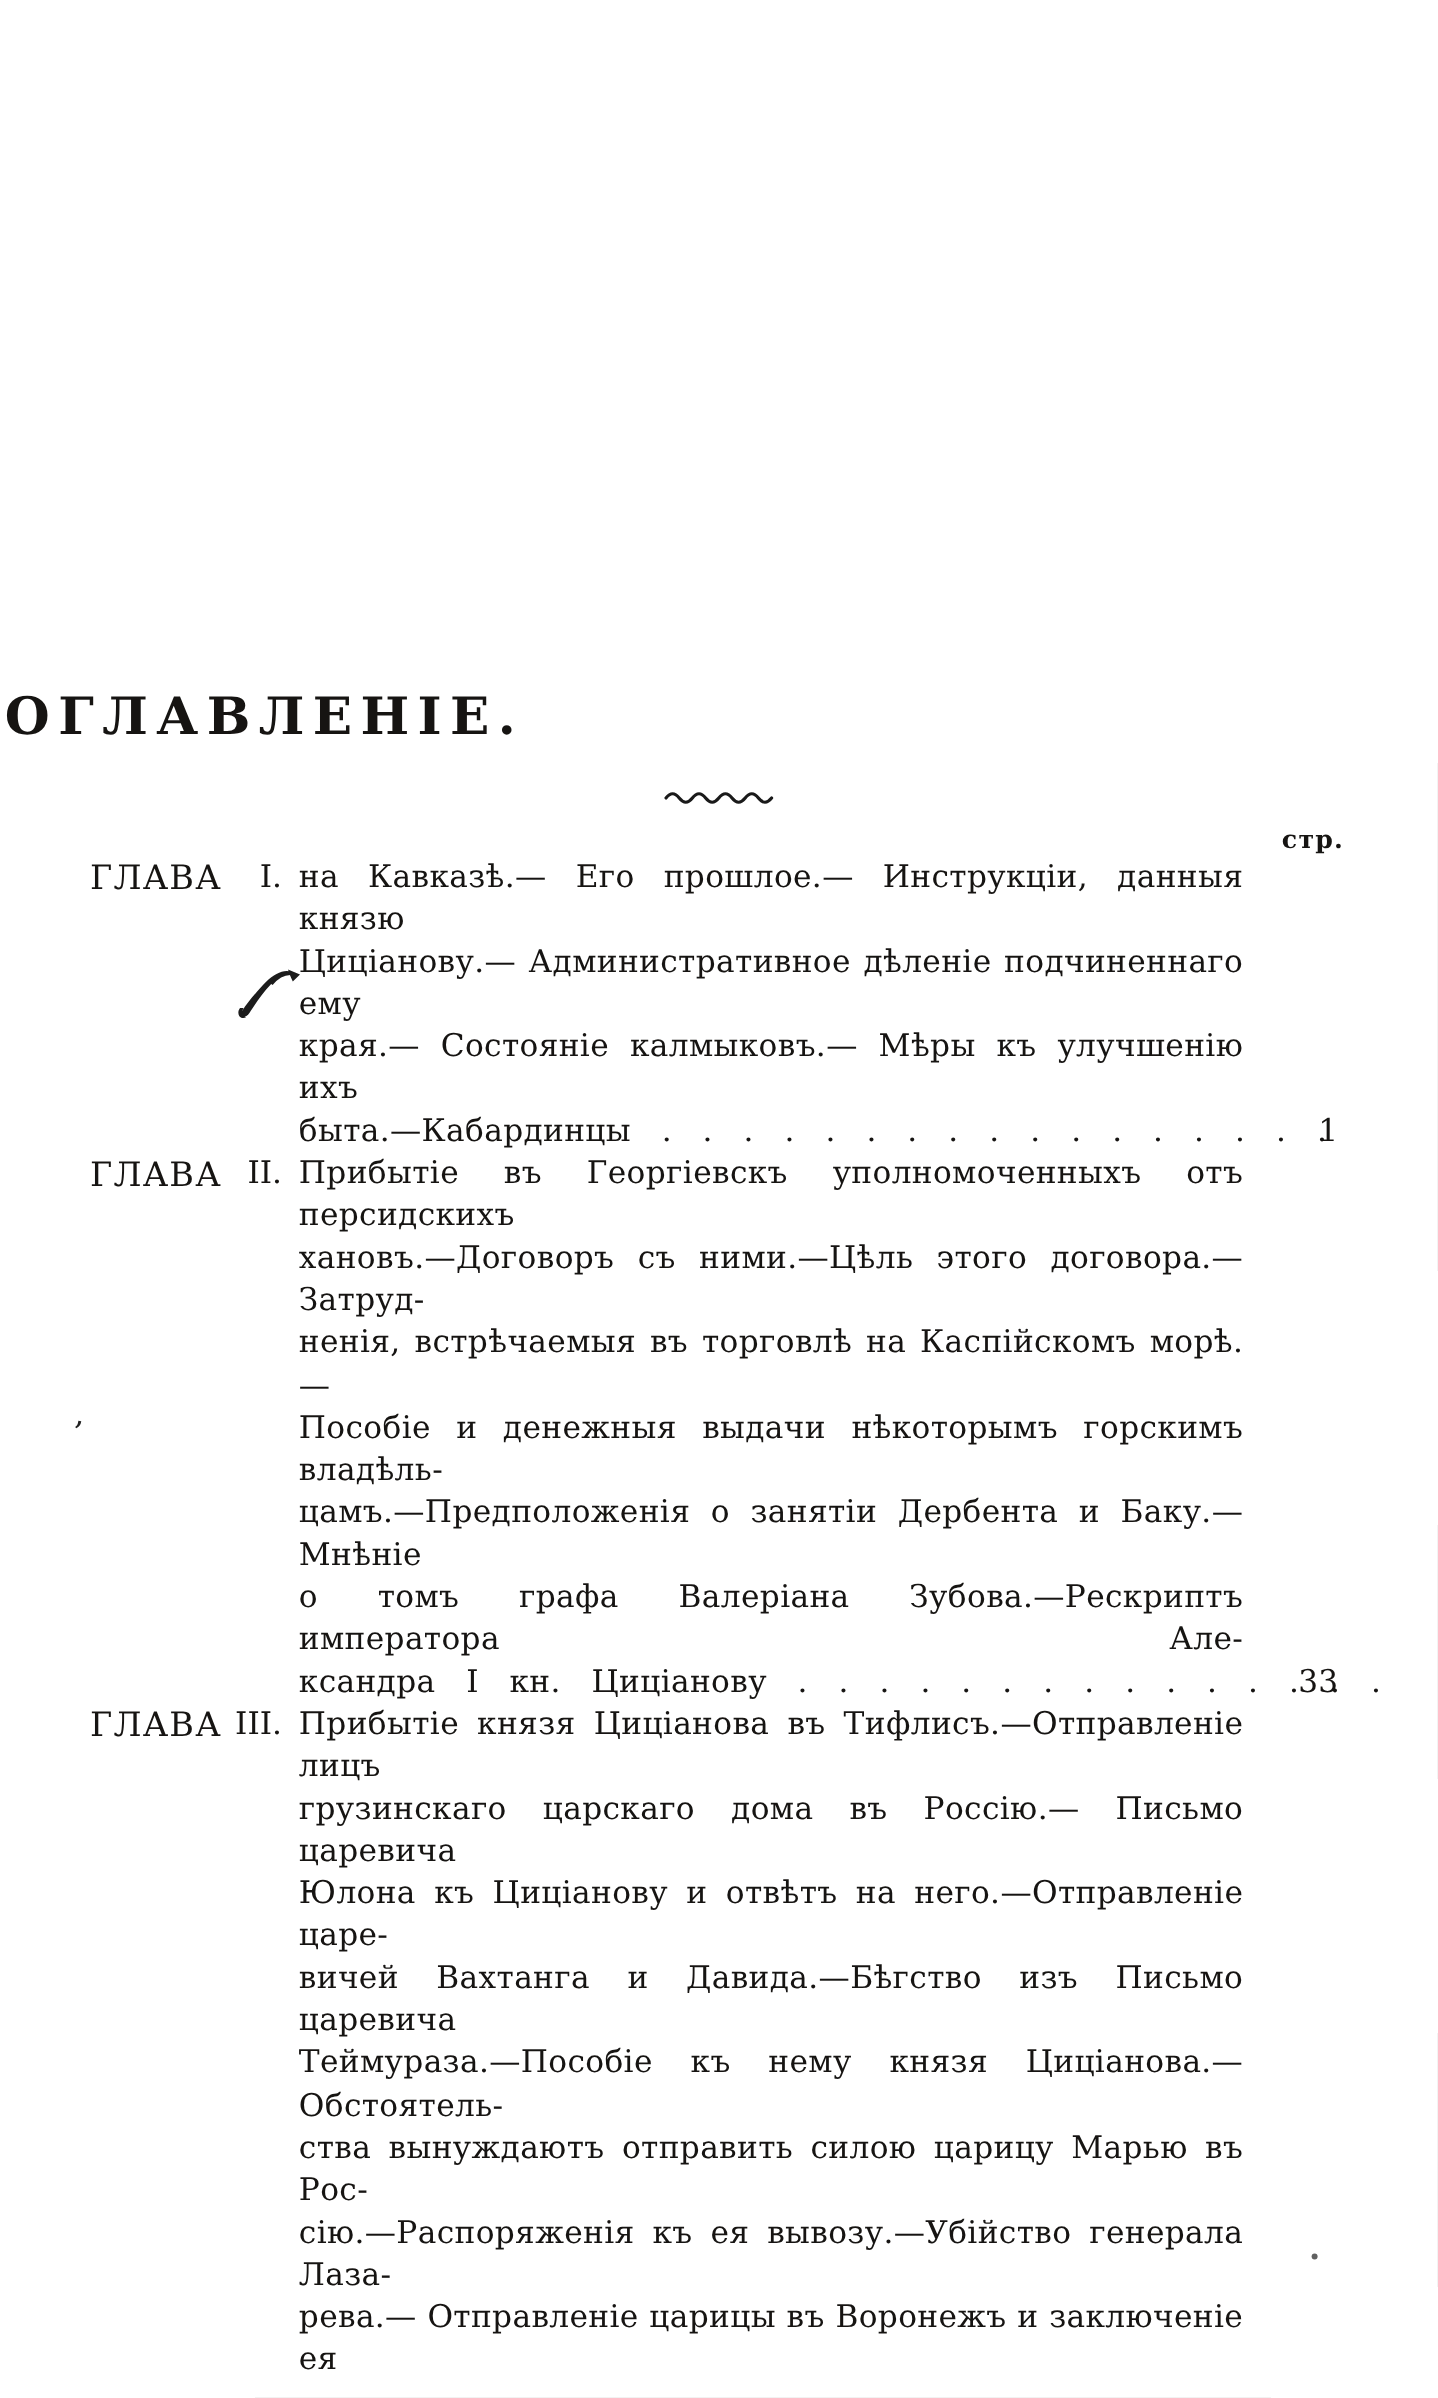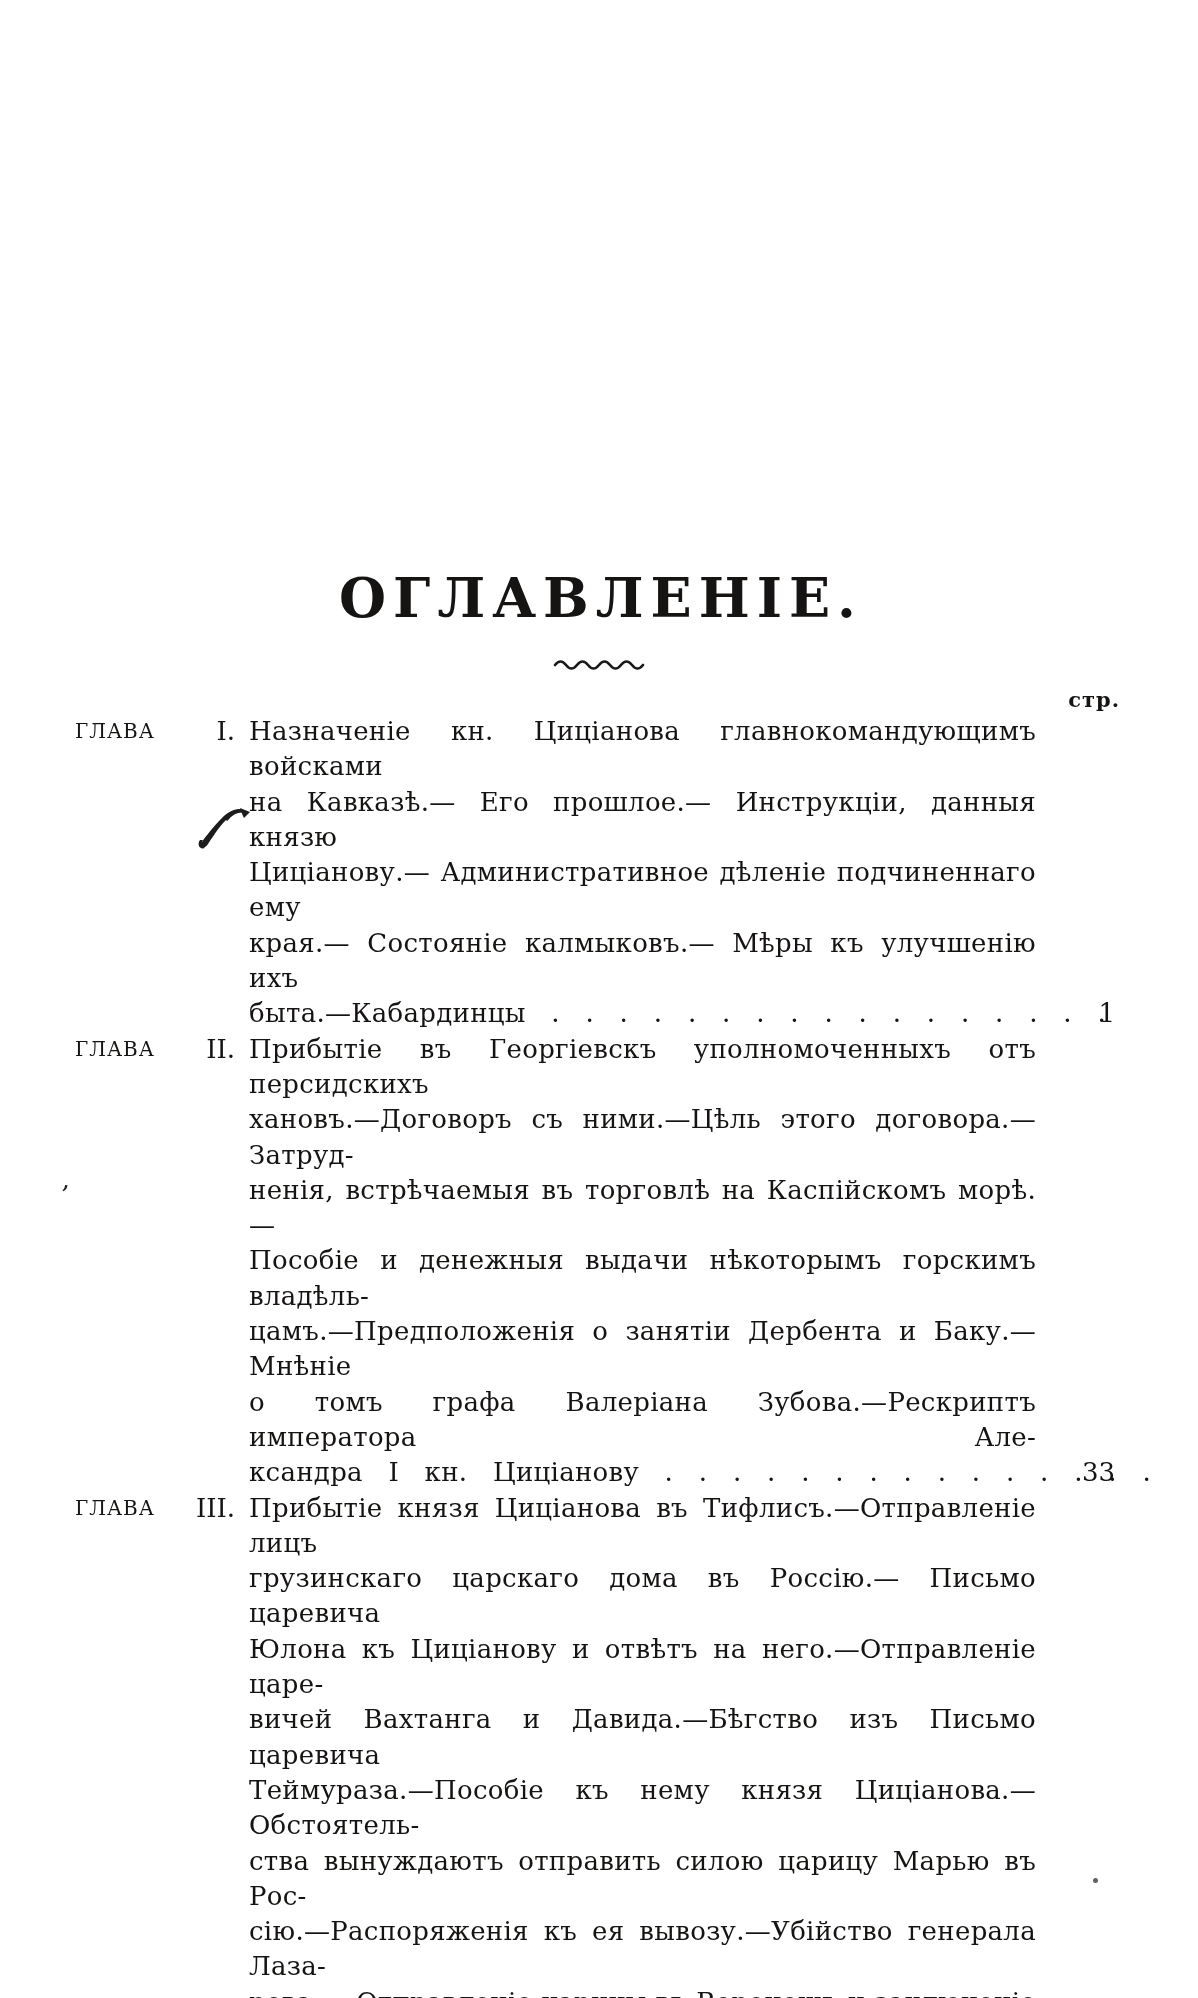--- a/index.html
+++ b/index.html
@@ -6,42 +6,42 @@
   .page{
     position:relative;
     width:1198px;height:1998px;
     background:#ffffff;
     color:#161412;
     font-family:"DejaVu Serif", serif;
     overflow:hidden;
   }
   .title{
     position:absolute;top:572px;left:4px;right:0;
-    text-align:center;
-    font-size:54px;line-height:52px;
+    text-align:left;
+    font-size:43px;line-height:52px;
     font-weight:bold;
     letter-spacing:7px;
   }
   .flourish{
     position:absolute;top:654px;left:50%;
     transform:translateX(-50%);
   }
   .col-header{
     position:absolute;top:688px;right:78px;
     font-size:21px;line-height:24px;
     font-weight:bold;letter-spacing:1px;
   }
   .entries{
     position:absolute;top:714px;left:75px;width:1040px;
     font-size:26px;line-height:35.3px;
   }
   .entry{display:flex;position:relative;}
   .glava{
     width:100px;flex:none;
-    font-size:20px;letter-spacing:1px;
+    font-size:28px;letter-spacing:1px;
   }
   .numeral{
     width:68px;flex:none;
     text-align:right;
     padding-right:8px;box-sizing:border-box;
   }
   .text{
     width:787px;flex:none;
     padding-left:6px;box-sizing:content-box;
   }
@@ -86,21 +86,20 @@
     </svg>
   </div>
 
   <div class="col-header">стр.</div>
 
   <div class="entries">
   <div class="entry">
     <div class="glava">ГЛАВА</div>
     <div class="numeral">I.</div>
     <div class="text">
-          <div class="ln">Назначеніе кн. Циціанова главнокомандующимъ войсками</div>
           <div class="ln">на Кавказѣ.— Его прошлое.— Инструкціи, данныя князю</div>
           <div class="ln">Циціанову.— Административное дѣленіе подчиненнаго ему</div>
           <div class="ln">края.— Состояніе калмыковъ.— Мѣры къ улучшенію ихъ</div>
           <div class="ln leader-line">быта.—Кабардинцы . . . . . . . . . . . . . . . . .</div>
         </div>
     <div class="pagenum">1</div>
   </div>
 
   <div class="entry">
     <div class="glava">ГЛАВА</div>

